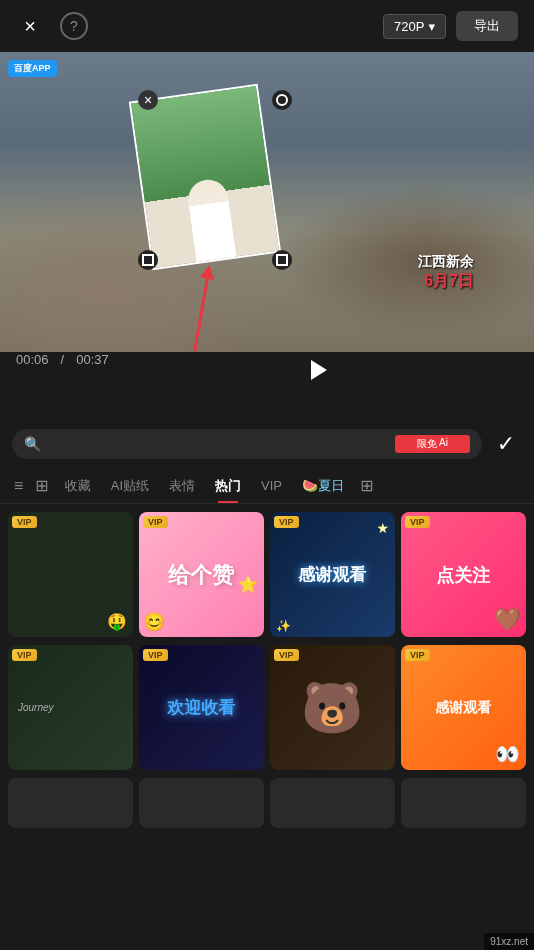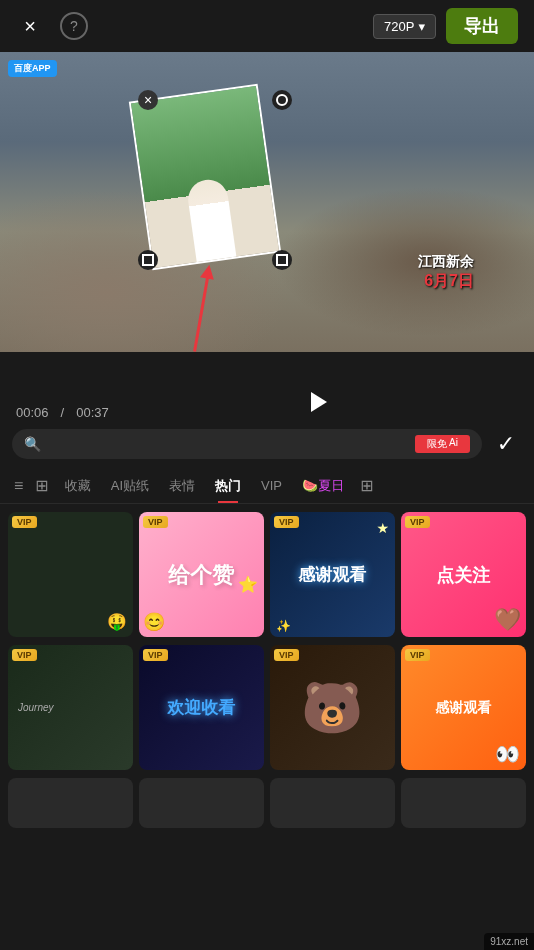--- a/index.html
+++ b/index.html
@@ -40,27 +40,27 @@
       background: #333;
       border: 1px solid #555;
       border-radius: 4px;
       color: #fff;
       padding: 4px 10px;
       font-size: 13px;
       cursor: pointer;
       display: flex; align-items: center; gap: 4px;
     }
     .export-btn {
-      background: #4d7c0f;
+      background: #404040;
       border: none;
       border-radius: 6px;
       color: #fff;
       padding: 6px 18px;
-      font-size: 18px;
-      font-weight: bold;
+      font-size: 13px;
+      font-weight: normal;
       cursor: pointer;
     }
 
     
     .video-area {
       width: 534px;
       height: 300px;
       background: #a16207;
       position: relative;
       overflow: hidden;
@@ -160,21 +160,21 @@
       text-align: right;
     }
     .video-text-line1 { color: #fff; font-size: 14px; font-weight: bold; text-shadow: 1px 1px 2px #000; }
     .video-text-line2 { color: #e8373e; font-size: 16px; font-weight: bold; text-shadow: 1px 1px 2px #000; }
 
     
     .timeline-area {
       height: 68px;
       background: #1a1a1a;
       display: flex;
-      align-items: flex-end;
+      align-items: flex-start;
       padding: 0 16px;
       gap: 12px;
     }
     .time-display { font-size: 13px; color: #aaa; }
     .play-btn {
       width: 36px; height: 36px;
       border: none;
       background: transparent;
       cursor: pointer;
       display: flex; align-items: center; justify-content: center;
@@ -209,21 +209,21 @@
       border: none;
       outline: none;
       color: #fff;
       font-size: 14px;
       flex: 1;
     }
     .ai-badge {
       background: #e8373e;
       color: #fff;
       font-size: 10px;
-      padding: 2px 12px;
+      padding: 2px 22px;
       border-radius: 3px;
       display: flex; gap: 2px;
     }
     .confirm-check {
       width: 32px; height: 32px;
       display: flex; align-items: center; justify-content: center;
       color: #fff; font-size: 22px; cursor: pointer;
     }
 
     
@@ -416,21 +416,21 @@
 </div>
 
 <div class="tab-bar">
   <div class="tab-icon">≡</div>
   <div class="tab-icon">⊞</div>
   <div class="tab-item">收藏</div>
   <div class="tab-item">AI贴纸</div>
   <div class="tab-item">表情</div>
   <div class="tab-item active">热门</div>
   <div class="tab-item">VIP</div>
-  <div class="tab-item" style="color:#d946ef;">🍉夏日</div>
+  <div class="tab-item" style="color:#7dd3fc;">🍉夏日</div>
   <div class="tab-icon">⊞</div>
 </div>
 
 <div class="sticker-grid">
 
   <div class="sticker-item sticker-loading">
     <div class="vip-badge">VIP</div>
     <div class="loading-emoji">🤑</div>
   </div>
 

